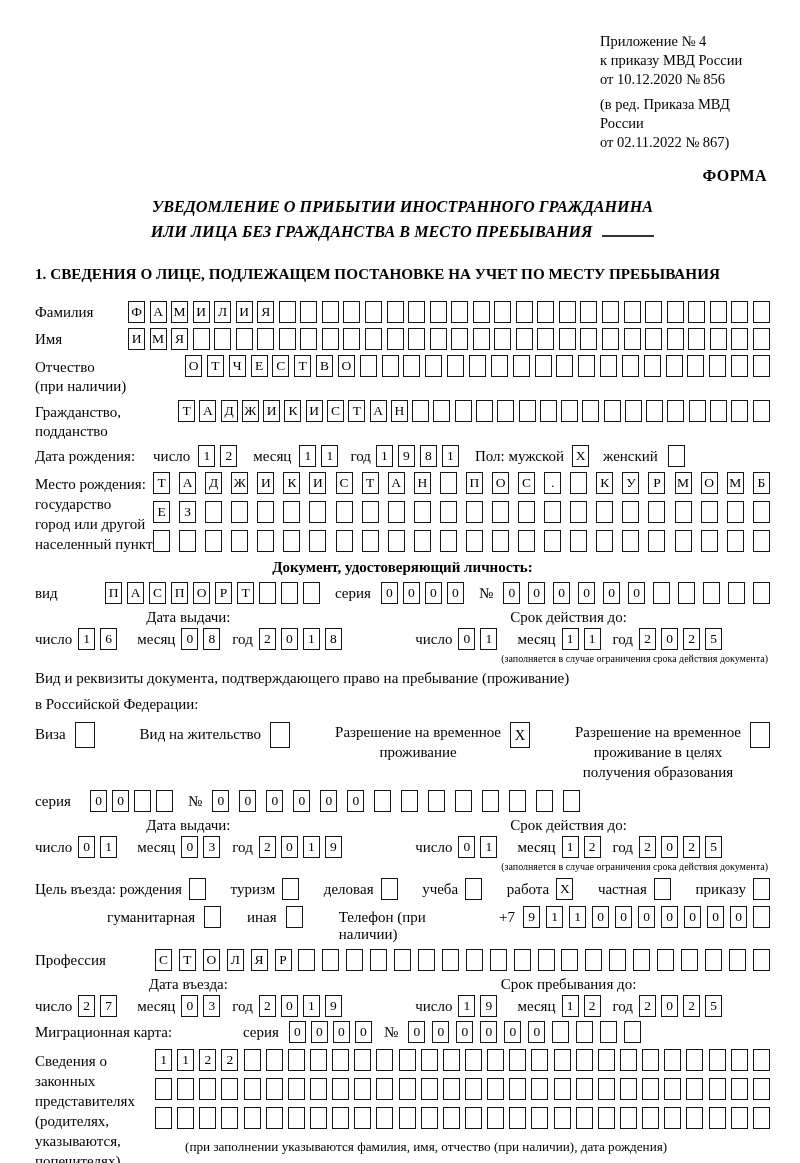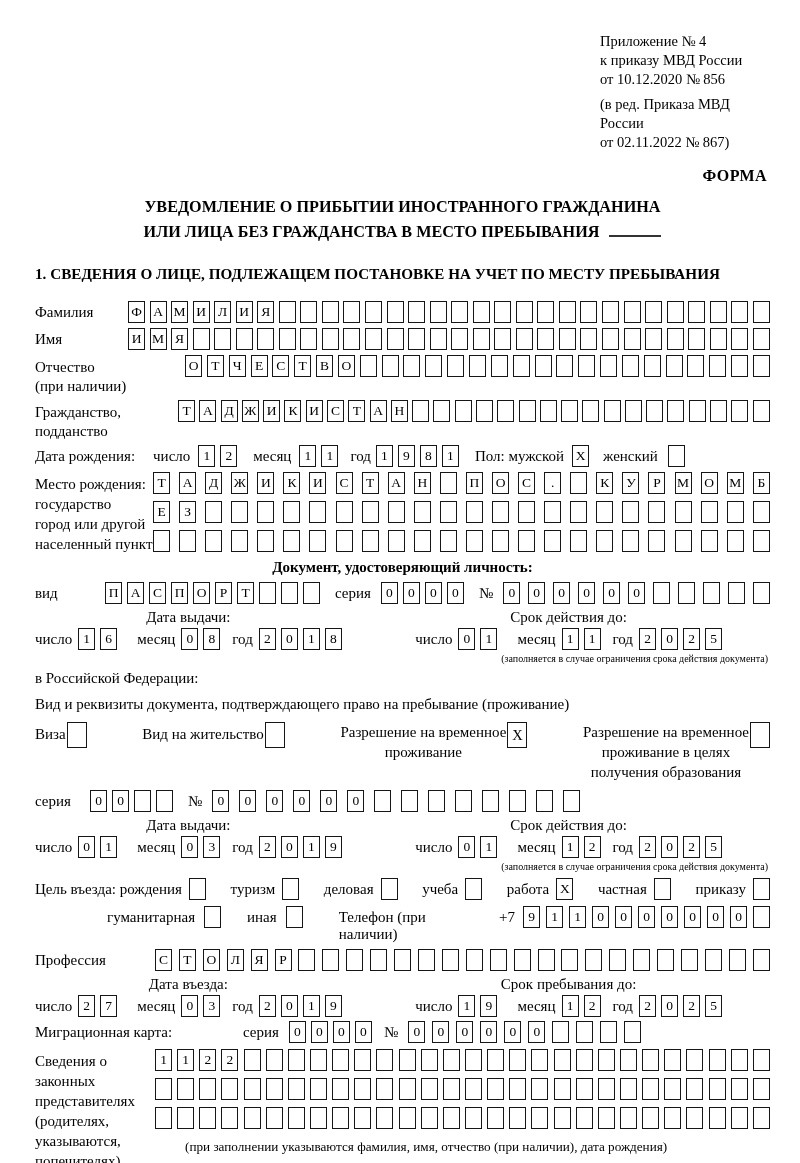--- a/index.html
+++ b/index.html
@@ -8,21 +8,21 @@
     width:800px; height:1163px; overflow:hidden;
     font-family:"Liberation Serif","DejaVu Serif",serif;
     font-size:15px; color:#000;
   }
   .page { padding:32px 30px 0 35px; position:relative; }
 
   
   .appendix { margin-left:auto; width:170px; font-size:14.5px; line-height:19px; }
   .appendix .gap { margin-top:6px; }
   .forma { text-align:right; font-weight:bold; font-size:16px; margin:15px 3px 0 0; letter-spacing:.4px; }
-  .title { text-align:center; font-weight:bold; font-size:16.2px; line-height:25px; margin-top:10px; }
+  .title { text-align:center; font-weight:bold; font-size:16.2px; line-height:25px; margin-top:10px;font-style:italic; }
   .blank-line { display:inline-block; width:52px; height:14px; border-bottom:2.2px solid #333; margin-left:10px; }
   .sec { font-weight:bold; font-size:15.2px; margin:20px 0 18px 0; }
 
   
   .row { display:flex; align-items:flex-start; margin-bottom:5px; }
   .lbl { flex-shrink:0; padding-top:3px; }
   .lbl2 { line-height:18.5px; padding-top:3px; flex-shrink:0; }
   .cell {
     width:17px; height:22px; border:1.8px solid #161616;
     display:inline-flex; align-items:center; justify-content:center;
@@ -50,21 +50,21 @@
   .dcol.right { margin-left:auto; margin-right:48px; }
   .dhead { text-align:center; margin-bottom:2px; }
   .drow { display:flex; align-items:flex-start; }
   .dlbl { padding-top:3px; margin-right:6px; }
   .m1 { margin-left:20px; } .m2 { margin-left:12px; }
   .note-right { text-align:right; font-size:10px; margin:1px 2px 6px 0; }
 
   .plain { margin-bottom:9px; }
 
   .visa-row { display:flex; justify-content:space-between; align-items:flex-start; margin-bottom:8px; }
-  .vpair { display:flex; gap:1px; align-items:flex-start; }
+  .vpair { display:flex; gap:9px; align-items:flex-start; }
   .vpair .t { padding-top:4px; }
   .vstack { text-align:center; line-height:20px; }
 
   .purpose-row { display:flex; justify-content:space-between; align-items:flex-start; margin-bottom:6px; }
   .pair { display:flex; gap:7px; align-items:flex-start; }
   .pair .t { padding-top:3px; }
 
   .hum-row { display:flex; align-items:flex-start; padding-left:72px; margin-bottom:6px; }
   .hum-row .t { padding-top:3px; }
 
@@ -436,22 +436,22 @@
             <span class="cell">2</span>
             <span class="cell">0</span>
             <span class="cell">2</span>
             <span class="cell">5</span>
           </span>
       </div>
     </div>
   </div>
   <div class="note-right">(заполняется в случае ограничения срока действия документа)</div>
 
+  <div class="plain">Вид и реквизиты документа, подтверждающего право на пребывание (проживание)</div>
   <div class="plain">в Российской Федерации:</div>
-  <div class="plain">Вид и реквизиты документа, подтверждающего право на пребывание (проживание)</div>
 
   <div class="visa-row">
     <span class="vpair">
       <span class="t">Виза</span>
       <span class="cg">
           <span class="cell lg"></span>
         </span>
     </span>
     <span class="vpair">
       <span class="t">Вид на жительство</span>

